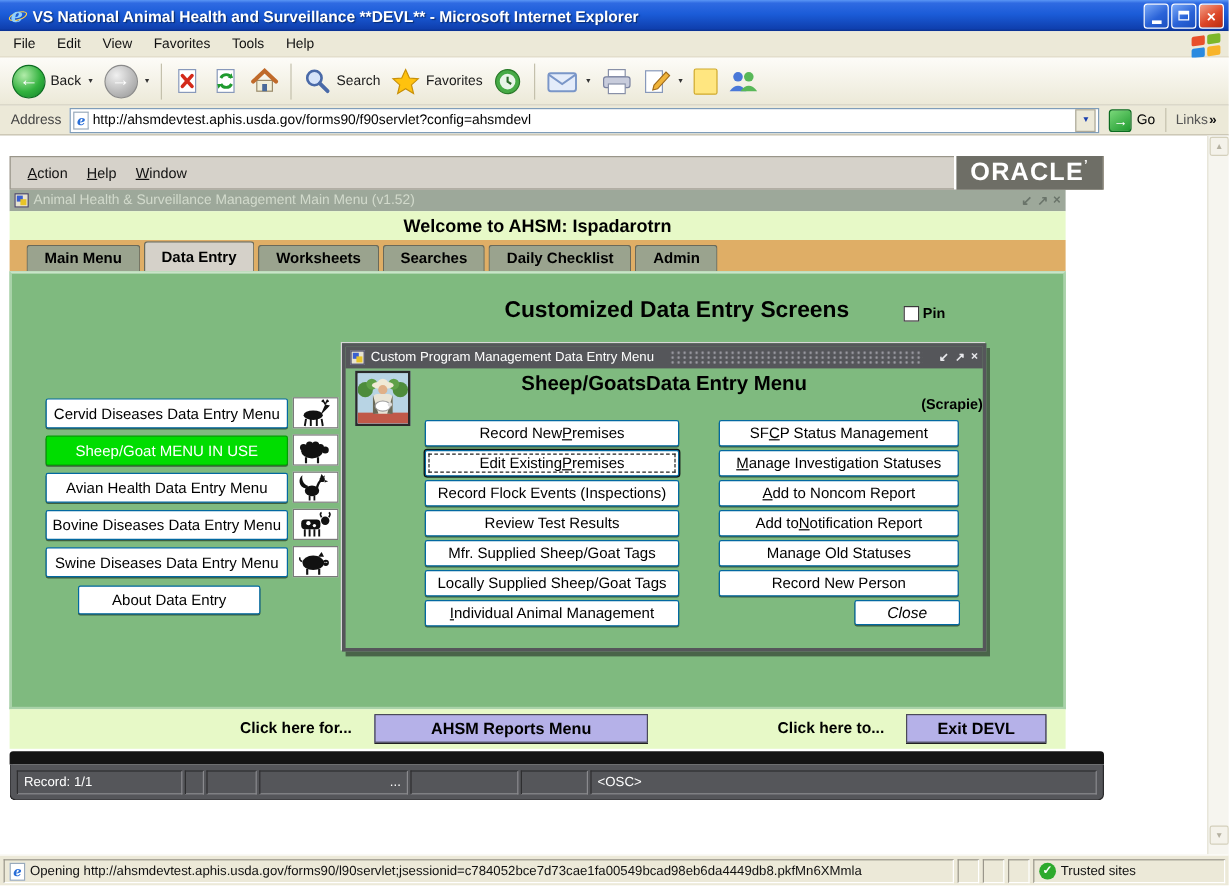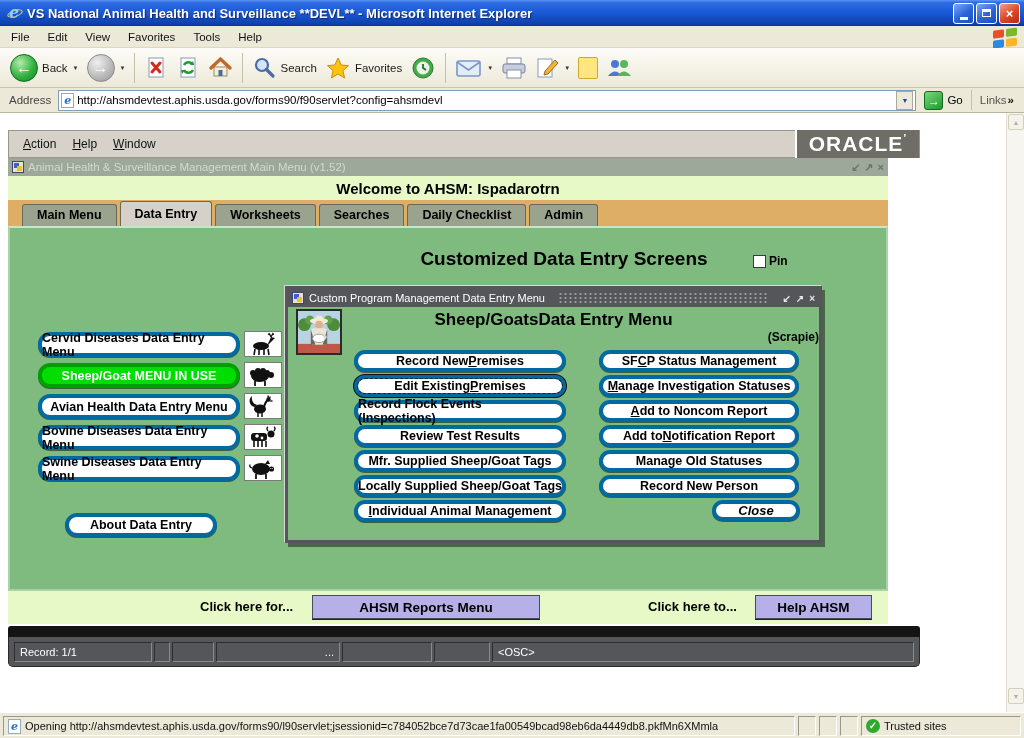--- a/index.html
+++ b/index.html
@@ -86,31 +86,31 @@
     border-radius:3px 3px 0 0;font-weight:bold;font-size:12.5px;color:#000}
   .tab.active{background:#d5d1c9;height:25px;line-height:24px}
 
   .panel{position:relative;width:880px;height:365px;background:#7fba7f;border:2px solid #a9d2a9;border-top-color:#c9e4c9}
   .panel-heading{position:absolute;left:386px;top:20px;width:336px;text-align:center;font-weight:bold;font-size:19px;color:#000}
   .pin{position:absolute;left:743px;top:26px;display:flex;align-items:center;gap:3px;font-weight:bold;font-size:12px}
   .pin .box{width:13px;height:13px;background:#fff;border:1px solid #3a3a3a}
   .instructions{position:absolute;left:38px;top:50px;width:260px;font-weight:bold;font-size:12.5px;line-height:18.5px;
     white-space:pre-line;color:#000}
 
-  .obtn{display:flex;align-items:center;justify-content:center;background:#fff;border:4px solid #0369a1;
-    border-radius:12px;font-weight:bold;font-size:12.5px;color:#000;box-shadow:0 1px 0 #3f5f3f;cursor:default}
+  .obtn{display:flex;align-items:center;justify-content:center;background:#fff;border:1px solid #0369a1;
+    border-radius:2px;font-weight:normal;font-size:12.5px;color:#000;box-shadow:0 1px 0 #3f5f3f;cursor:default}
   .obtn.in-use{background:#00dd00;color:#fff;border-color:#00a000}
   .obtn.focused{outline:1px dashed #222;outline-offset:-4px;box-shadow:0 0 0 1px #111,0 1px 0 #3f5f3f}
 
   .species{position:absolute;left:28px;top:104px;width:202px}
   .species .obtn{height:25px;margin-bottom:6px}
   .fauna{position:absolute;left:234px;top:103px;width:40px}
   .fauna .cell{width:38px;height:26px;margin-bottom:5px;background:#fff;border:1px solid #7a7a7a;
     display:flex;align-items:center;justify-content:center}
-  .about{position:absolute;left:55px;top:285px;width:152px;height:24px}
+  .about{position:absolute;left:55px;top:260px;width:152px;height:24px}
 
   .dialog{position:absolute;left:275px;top:58px;width:537px;height:257px;background:#7fba7f;
     border:3px solid #55565a;box-shadow:3px 4px 0 rgba(30,30,30,.55),-1px -1px 0 #d8d8d8}
   .dlg-title{height:18px;background:#55565a;display:flex;align-items:center;padding:0 4px;color:#fff;font-size:11px;gap:5px}
   .dlg-pattern{flex:1;height:12px;margin:0 8px;background-image:radial-gradient(#9d9da4 1px,transparent 1.3px);background-size:5px 4px}
   .dlg-ctrls{color:#e8e8ec;font-size:10px;display:flex;gap:5px;font-weight:bold}
   .dlg-body{position:relative;height:233px}
   .shepherd{position:absolute;left:8px;top:2px;width:46px;height:46px;border:2px solid #2a2a2a;background:#b8d4e4}
   .dlg-heading{position:absolute;left:0;right:0;top:3px;text-align:center;font-weight:bold;font-size:17px}
   .dlg-sub{position:absolute;left:0;right:0;top:23px;text-align:right;font-weight:bold;font-size:12px}
@@ -444,21 +444,21 @@
               </div>
             <div class="obtn close-btn">Close</div>
           </div>
         </div>
       </div>
 
       <div class="footer">
         <span class="fcap" style="left:192px">Click here for...</span>
         <span class="lav" style="left:304px;width:228px">AHSM Reports Menu</span>
         <span class="fcap" style="left:640px">Click here to...</span>
-        <span class="lav" style="left:747px;width:117px">Help AHSM</span>
+        <span class="lav" style="left:747px;width:117px">Exit DEVL</span>
       </div>
 
       <div class="darkbar"></div>
 
       <div class="ostatus">
         <span class="scell" style="width:138px">Record: 1/1</span>
         <span class="scell" style="width:16px"></span>
         <span class="scell" style="width:42px"></span>
         <span class="scell" style="width:124px;justify-content:flex-end">...</span>
         <span class="scell" style="width:90px"></span>

